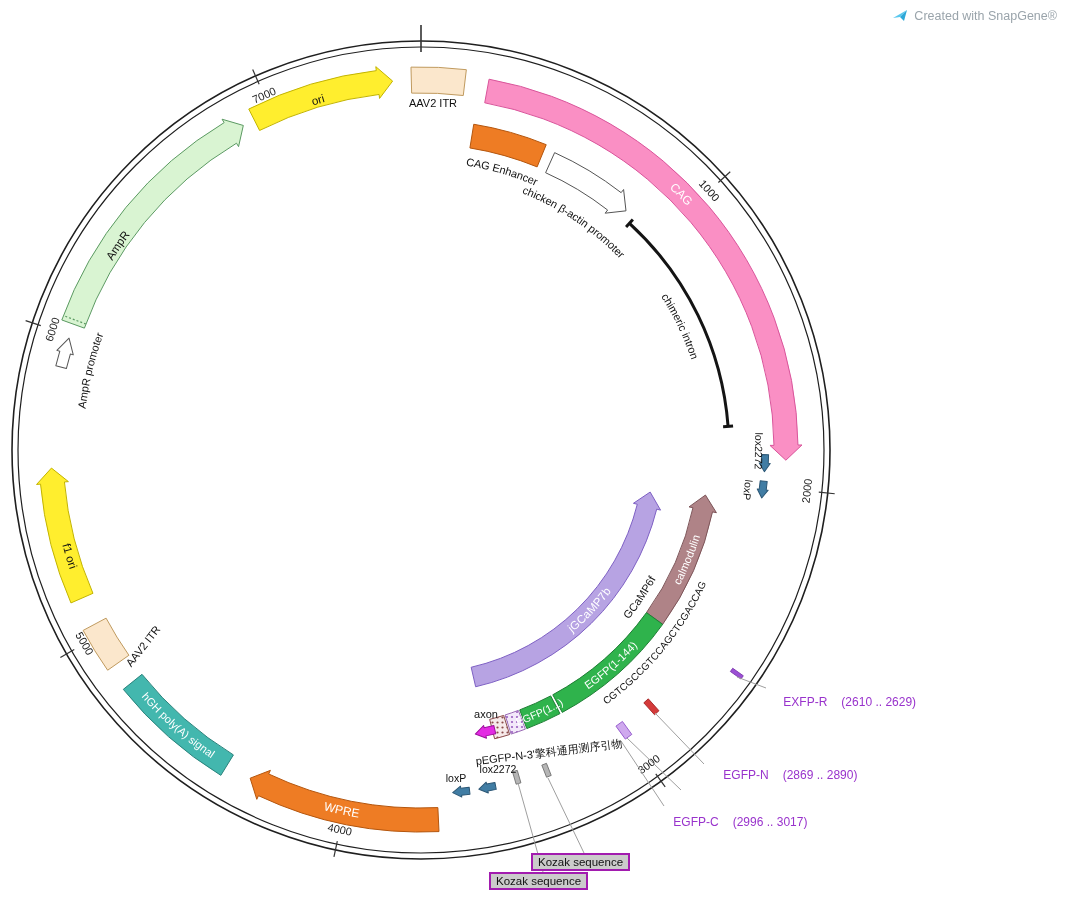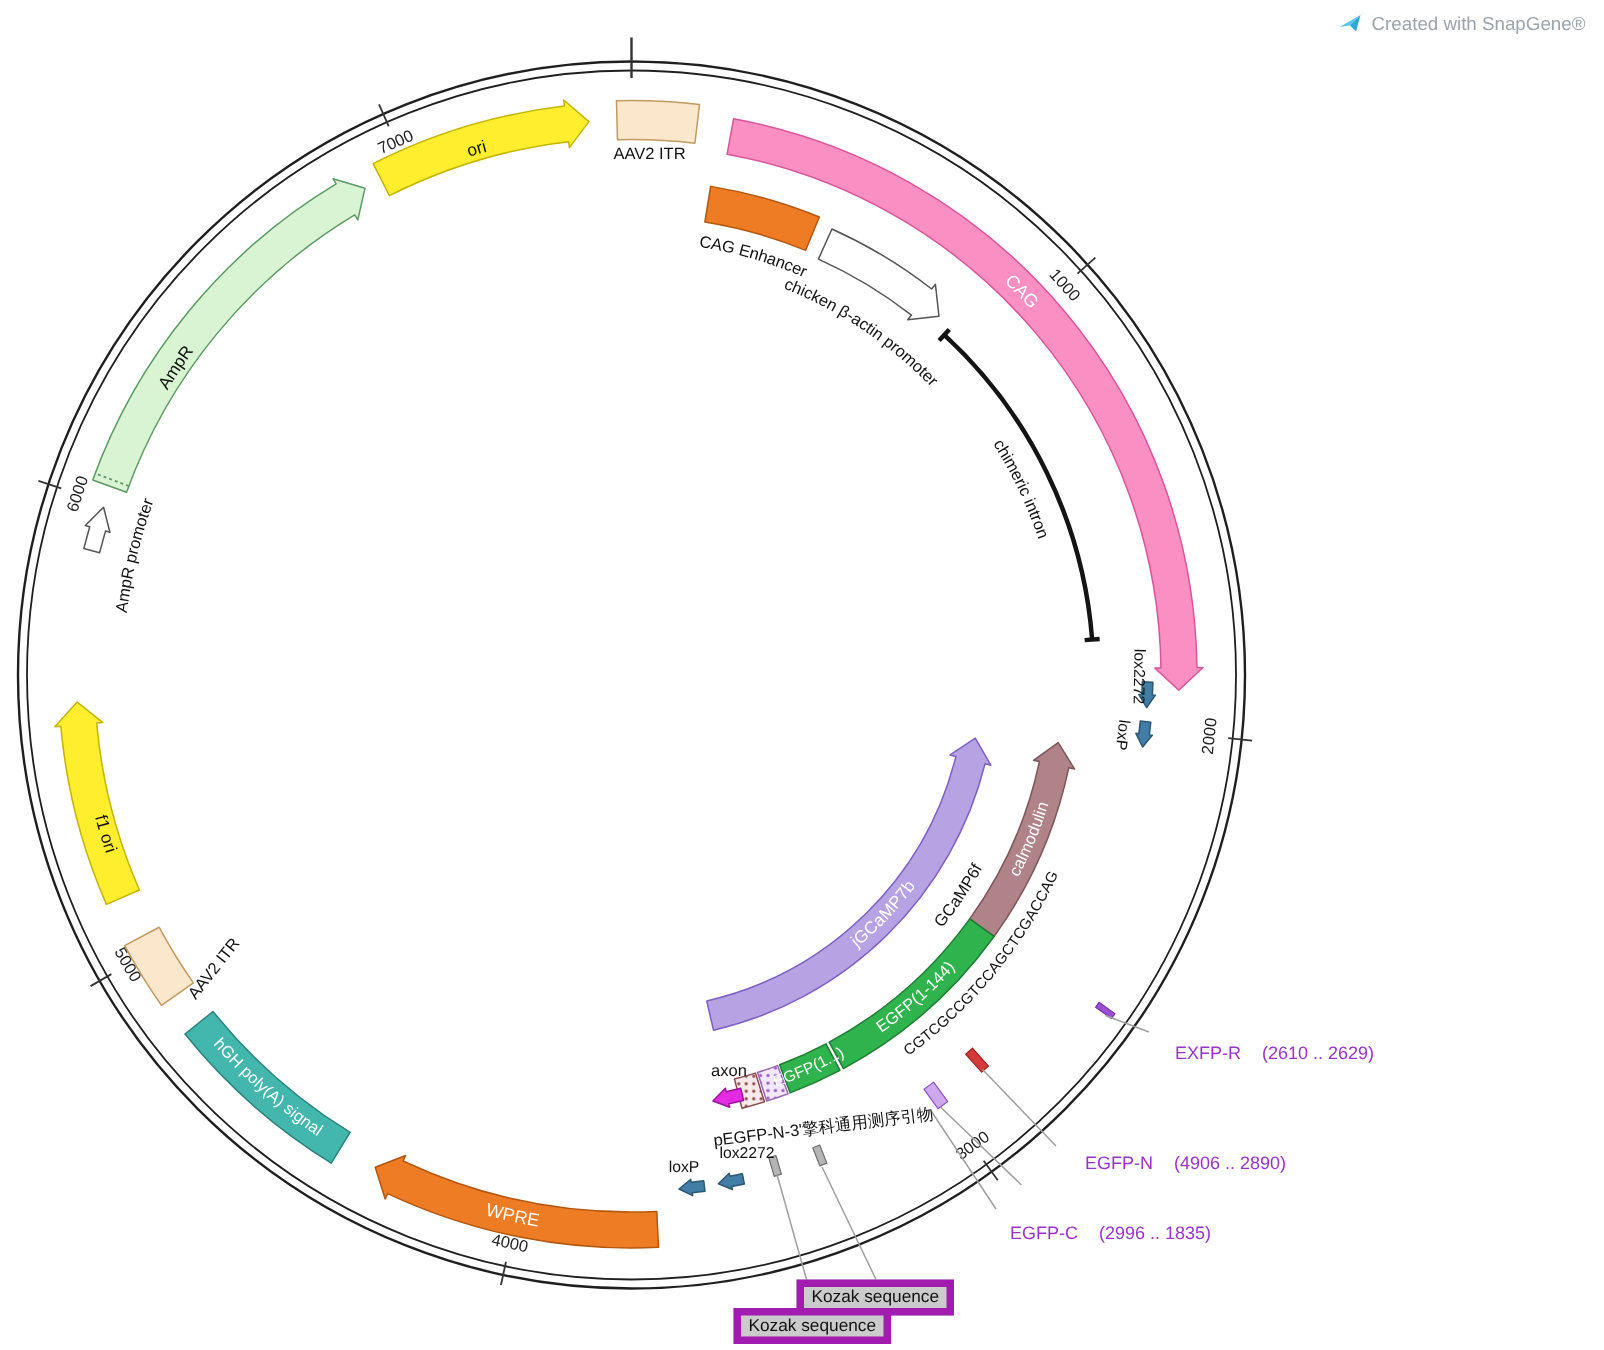--- a/index.html
+++ b/index.html
@@ -9,21 +9,21 @@
   svg text{font-family:"Liberation Sans",sans-serif;}
   .watermark{position:absolute;right:12px;top:8px;display:flex;align-items:center;gap:6px;
              color:#9aa4ab;font-size:12.5px;}
   .title-wrap{position:absolute;left:70px;top:423px;width:700px;text-align:center;}
   .map-title{font-weight:bold;font-size:13.5px;color:#111;white-space:pre;}
   .map-bp{font-size:12px;color:#111;margin-top:3px;}
   .ann{position:absolute;color:#9933cc;font-size:12px;white-space:pre;}
   .ann .rng{margin-left:14px;text-align:right;}
   .ann-box{position:absolute;background:#eed9f8;border:1px solid #a35fd6;color:#111;
            font-size:12px;padding:1px 4px;white-space:nowrap;font-family:"Liberation Sans",sans-serif,sans-serif;}
-  .kozak{position:absolute;background:#cbcbcb;border:5px solid #a21caf;color:#111;
+  .kozak{position:absolute;background:#cbcbcb;border:2px solid #a21caf;color:#111;
          font-size:11.5px;padding:1px 5px;white-space:nowrap;}
 </style>
 </head>
 <body>
 
 <div id="stage">
 
   <svg id="plasmid-svg" width="1069" height="900" viewBox="0 0 1069 900">
     <defs>
       <pattern id="dotsPurple" width="5" height="5" patternUnits="userSpaceOnUse">
@@ -138,25 +138,25 @@
     </svg>
     <span>Created with SnapGene®</span>
   </div>
 
 
   <div class="ann" style="left: 770px; top: 681px; color: rgb(153, 51, 204);">
     <span>EXFP-R</span><span class="rng">(2610 .. 2629)</span>
   </div>
 
   <div class="ann" style="left: 710px; top: 754px; color: rgb(153, 51, 204);">
-    <span>EGFP-N</span><span class="rng">(4906 .. 2890)</span>
+    <span>EGFP-N</span><span class="rng">(2869 .. 2890)</span>
   </div>
 
 
   <div class="ann" style="left: 660px; top: 801px; color: rgb(153, 51, 204);">
-    <span>EGFP-C</span><span class="rng">(2996 .. 1835)</span>
+    <span>EGFP-C</span><span class="rng">(2996 .. 3017)</span>
   </div>
 
   <div class="kozak" style="left:531px;top:853px;">Kozak sequence</div>
 
   <div class="kozak" style="left:489px;top:872px;">Kozak sequence</div>
 
 </div>
 
 </body></html>

